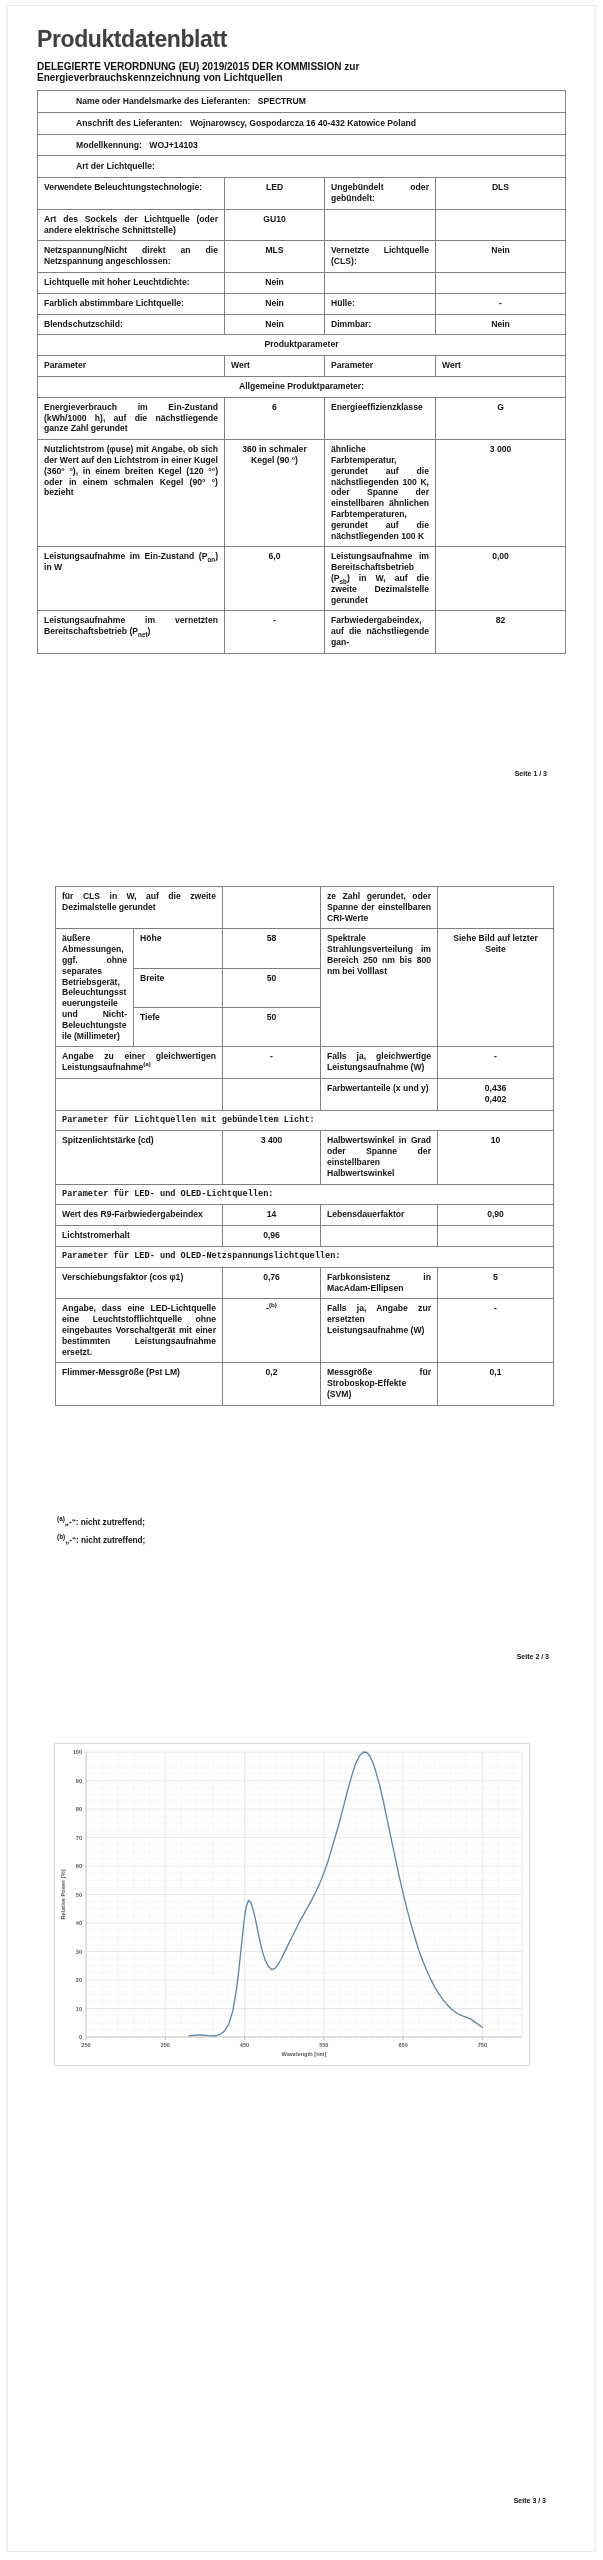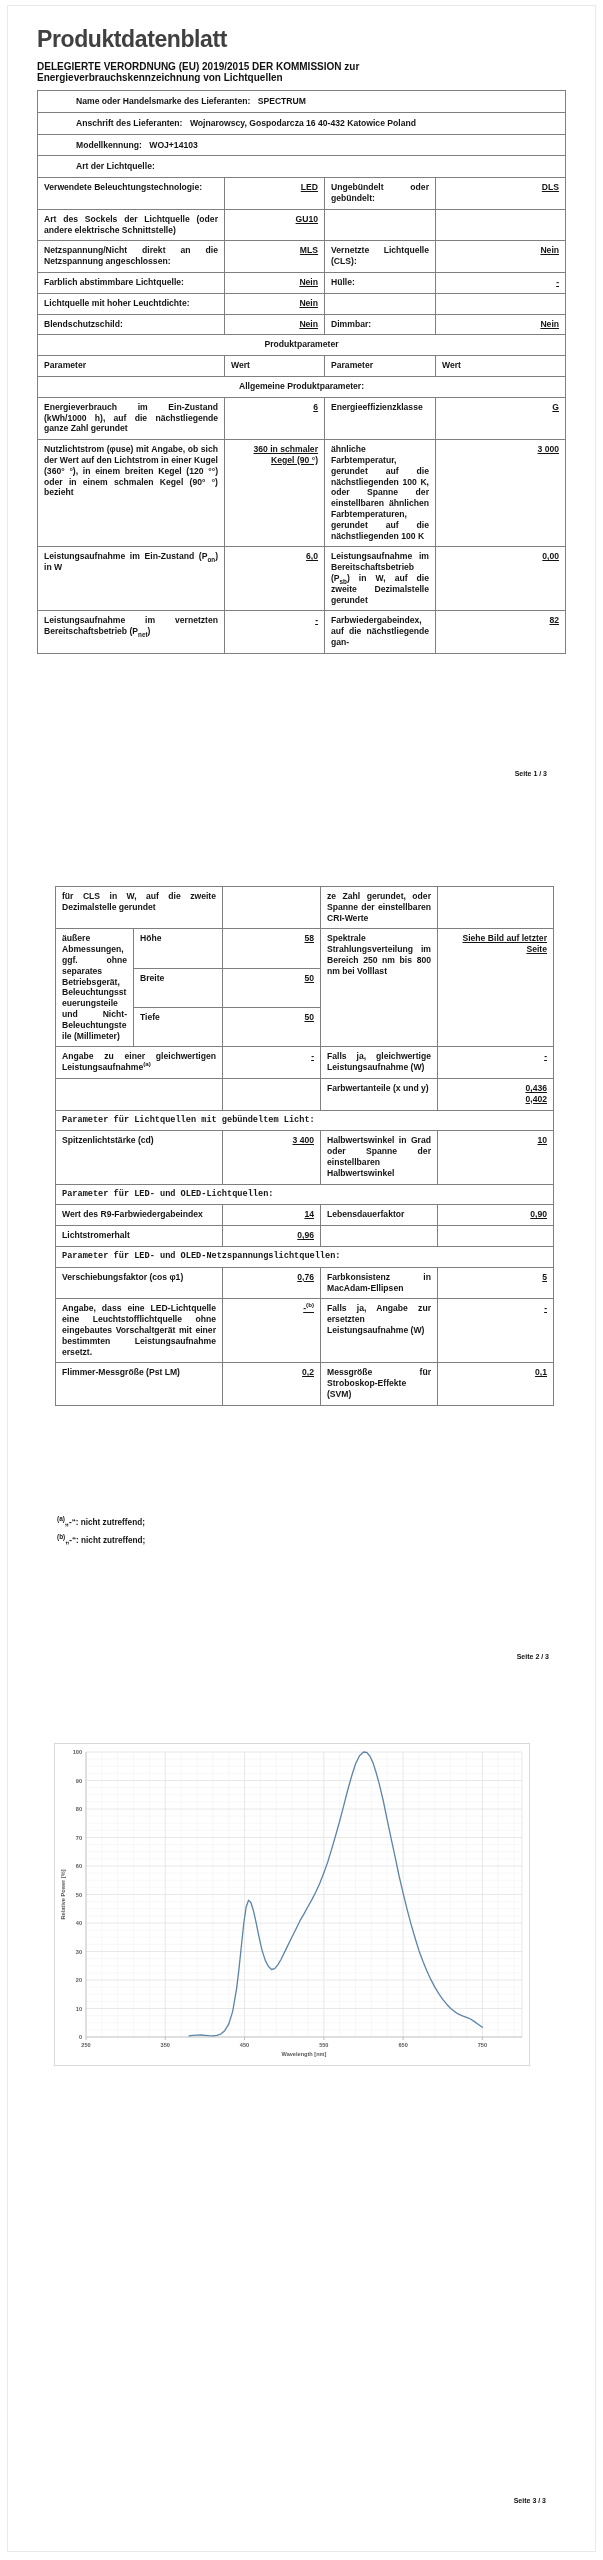--- a/index.html
+++ b/index.html
@@ -17,21 +17,21 @@
   .p1-inner{position:absolute;left:37px;top:26px;width:528px;}
   .doc-title{font-size:23px;letter-spacing:-0.4px;line-height:26px;}
   .reg{margin-top:9px;font-size:10px;line-height:11px;color:#111;}
 
   table{border-collapse:collapse;table-layout:fixed;width:528px;margin-top:7px;}
   td{border:0.8px solid #7f7f7f;padding:4px 6px 5px 6px;vertical-align:top;
      font-size:8.6px;line-height:10.8px;word-wrap:break-word;}
   .kv td{padding:5px 6px;}
   .kv-label{margin-right:5px;margin-left:32px;}
   .j{text-align:justify;margin-left:14px;}
-  .v{text-align:right;text-decoration:underline;}
+  .v{text-align:center;}
   .secc{text-align:center;}
   .sec{text-align:left;font-family:Liberation Mono, monospace;}
   .sb{vertical-align:sub;font-size:6.3px;line-height:0;}
   .sp{vertical-align:super;font-size:6.2px;line-height:0;}
 
   .p2-table{position:absolute;left:55px;top:34px;width:498px;margin-top:0;}
   .footnotes{position:absolute;left:57px;top:660px;font-size:8.2px;line-height:14px;}
   .fn-sup{vertical-align:super;font-size:6.4px;}
 
   .page-footer{position:absolute;font-size:7px;color:#111;}
@@ -88,30 +88,30 @@
         <td></td>
         <td class="v"></td>
       </tr>
       <tr>
         <td class="j">Netzspannung/Nicht direkt an die Netzspannung angeschlossen:</td>
         <td class="v">MLS</td>
         <td class="j">Vernetzte Lichtquelle (CLS):</td>
         <td class="v">Nein</td>
       </tr>
       <tr>
+        <td class="j">Lichtquelle mit hoher Leuchtdichte:</td>
+        <td class="v">Nein</td>
+        <td></td>
+        <td class="v"></td>
+      </tr>
+      <tr>
         <td class="j">Farblich abstimmbare Lichtquelle:</td>
         <td class="v">Nein</td>
         <td>Hülle:</td>
         <td class="v">-</td>
-      </tr>
-      <tr>
-        <td class="j">Lichtquelle mit hoher Leuchtdichte:</td>
-        <td class="v">Nein</td>
-        <td></td>
-        <td class="v"></td>
       </tr>
       <tr>
         <td>Blendschutzschild:</td>
         <td class="v">Nein</td>
         <td>Dimmbar:</td>
         <td class="v">Nein</td>
       </tr>
 
       <tr>
         <td colspan="4" class="secc">Produktparameter</td>

